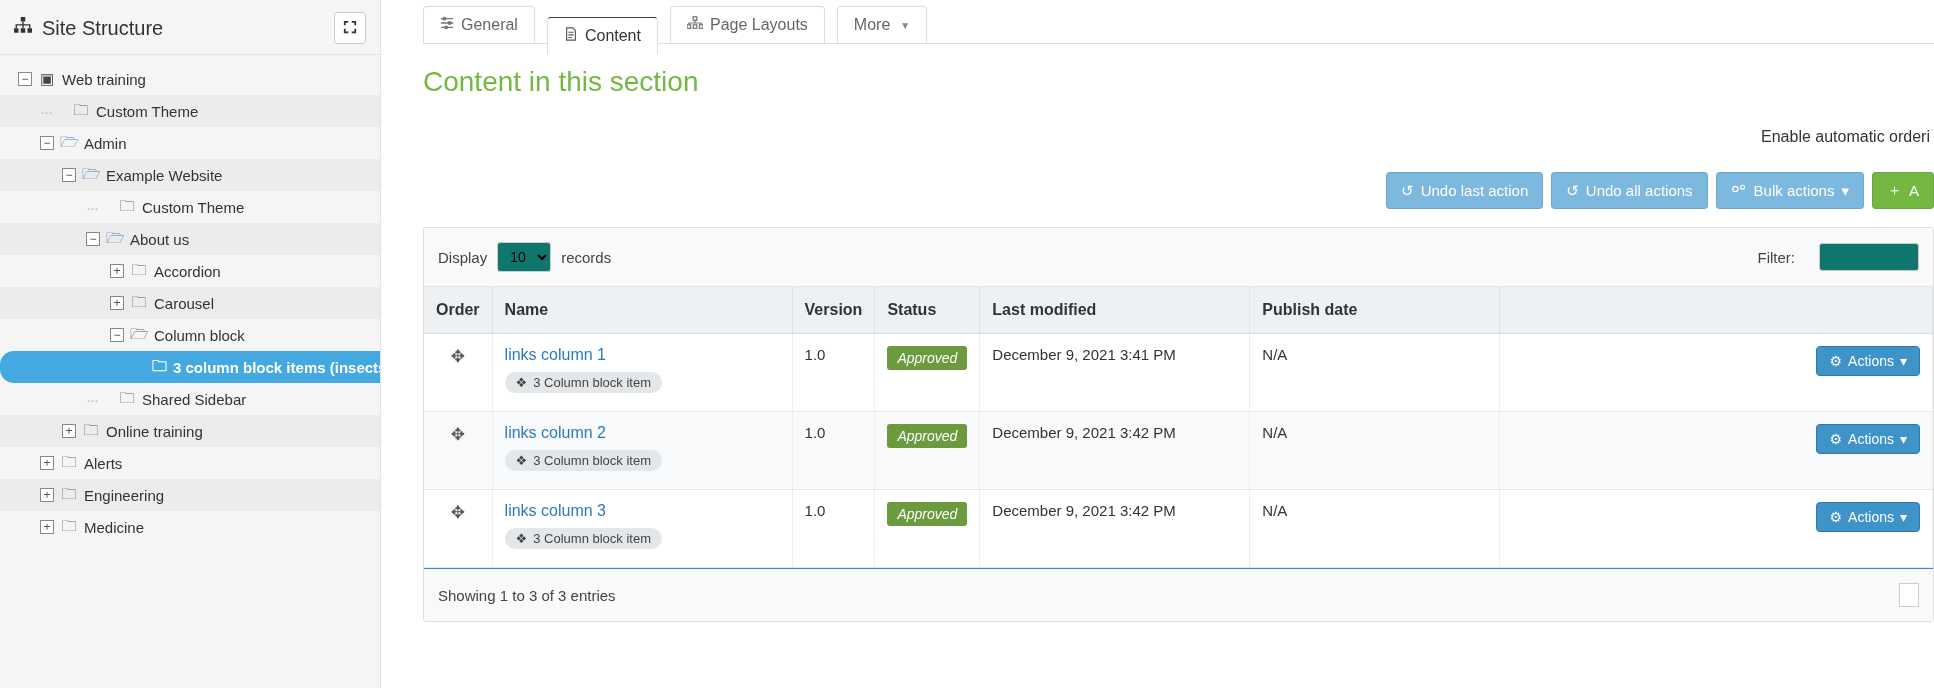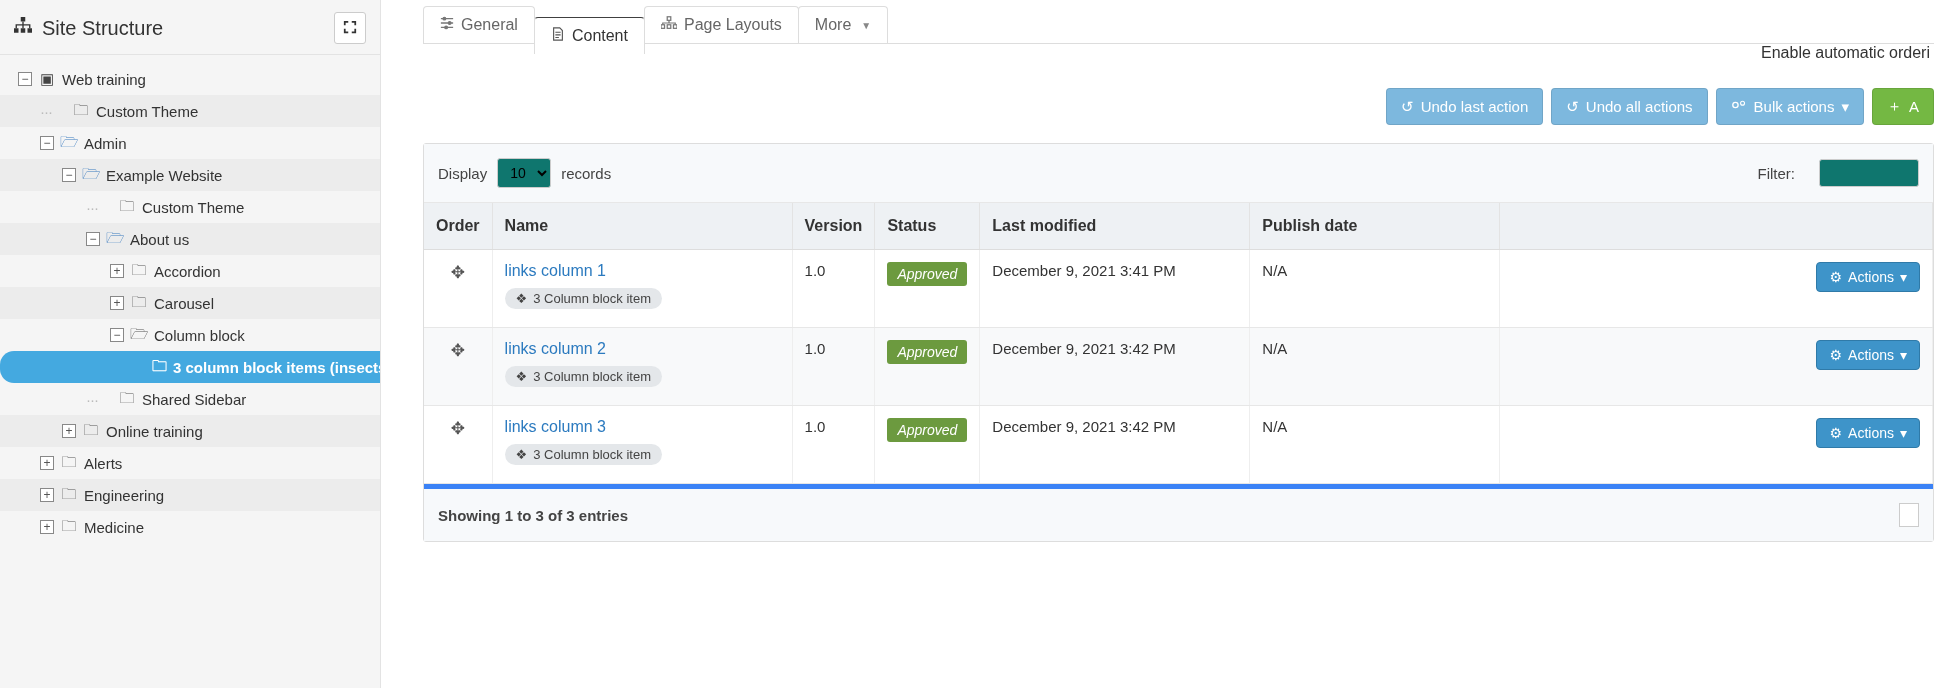--- a/index.html
+++ b/index.html
@@ -96,21 +96,21 @@
   .lv3{padding-left:86px;}
   .lv4{padding-left:110px;}
   .lv6{padding-left:152px;}
 
   .node.alt { background:#ececec; }
 
   
   .main { flex:1; display:flex; flex-direction:column; padding:0 0 0 42px; }
   .tabs {
     display:flex;
-    gap:0;
+    gap:13px;
     padding-top:6px;
     border-bottom:1px solid #ddd;
   }
   .tab {
     display:flex;align-items:center;gap:7px;
     padding:9px 16px;
     border:1px solid #ddd;
     border-bottom:none;
     background:#fff;
     color:#666;
@@ -225,27 +225,26 @@
     border-radius:4px;
     padding:6px 12px;
     font-size:14px;
     display:inline-flex;align-items:center;gap:6px;
     cursor:pointer;
     border:1px solid #2f7aa8;
   }
   .table-footer{
     padding:14px;
     background:#f7f9fb;
-    border-top:5px solid #3b82f6;
+    border-top:1px solid #3b82f6;
     color:#444;
     font-size:15px;
     display:flex;
     justify-content:space-between;
     align-items:center;
-    font-weight:bold;
   }
   .pager-square{ width:20px;height:24px;border:1px solid #ccc;background:#fff;}
 
   .ico { display:inline-block; }
 </style>
 </head>
 <body>
 
 <div class="app">
 
@@ -432,20 +431,21 @@
             </svg>
         </span>
         <span>Page Layouts</span>
       </div>
       <div class="tab">
         <span>More</span>
         <span class="caret">▼</span>
       </div>
     </div>
 
+    <div class="section-title">Content in this section</div>
 
     <div class="topright">
       <div class="auto-order">Enable automatic orderi</div>
       <div class="btnrow">
         <div class="btn btn-blue">
           <span>↺</span>
           <span>Undo last action</span>
         </div>
         <div class="btn btn-blue">
           <span>↺</span>

